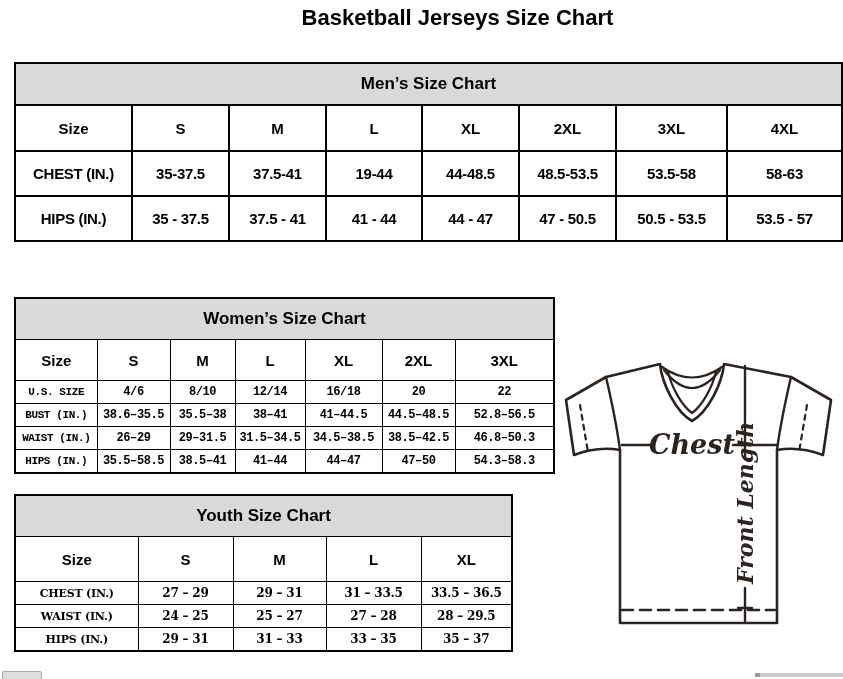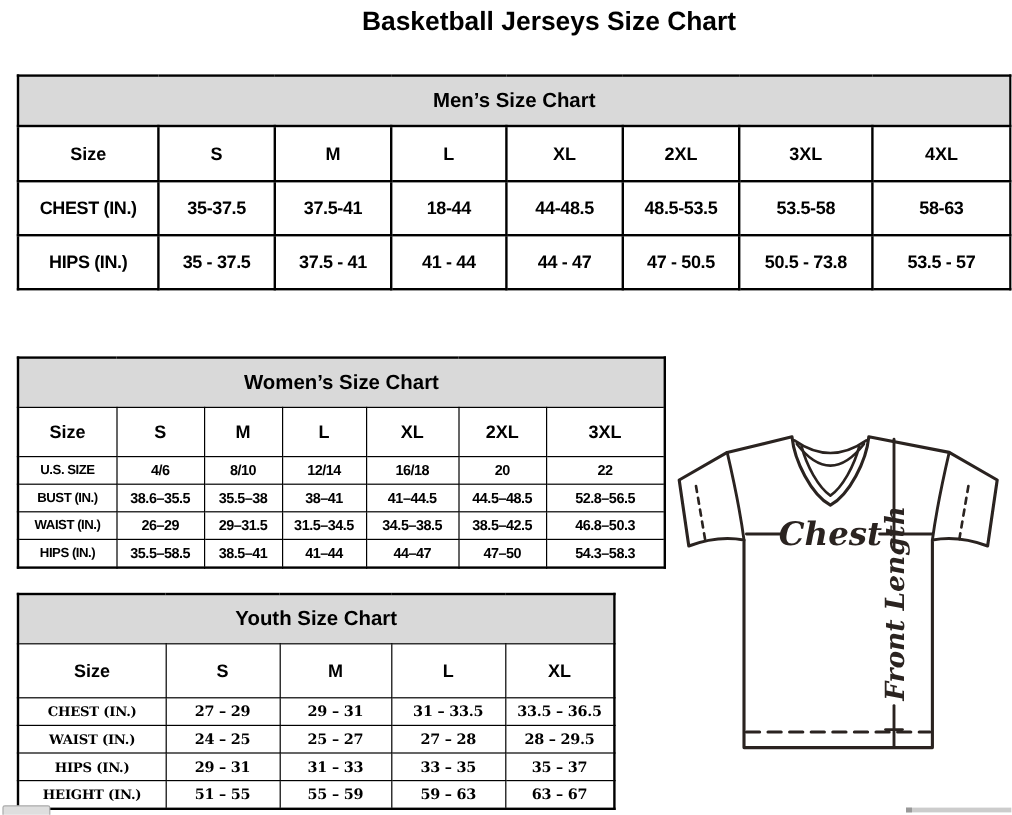--- a/index.html
+++ b/index.html
@@ -19,21 +19,21 @@
   }
   .title-row td{background:#d9d9d9;font-size:17px;height:38px;}
   
   .mens{left:14px;top:62px;border-radius:25px;}
   .mens .head-row td{height:42px;font-size:15px;}
   .mens .data-row td{height:41px;font-size:15px;letter-spacing:-0.3px;}
   
   .womens{left:14px;top:297px;border-radius:28px;}
   .womens td{border-width:1.5px;}
   .womens .head-row td{height:38px;font-size:15px;}
-  .womens .data-row td{height:20px;font-size:12px;font-family:Liberation Sans, sans-serif;letter-spacing:-0.4px;}
+  .womens .data-row td{height:20px;font-size:12px;font-family:Liberation Mono, monospace;letter-spacing:-0.4px;}
   .womens .data-row td.rlabel{font-size:11px;}
   
   .youth{left:14px;top:494px;}
   .youth td{border-width:1.5px;}
   .youth .head-row td{height:42px;font-size:15px;}
   .youth .data-row td{height:20px;font-size:12px;font-family:"DejaVu Serif",serif;letter-spacing:-0.2px;}
   .youth .data-row td.rlabel{font-size:11px;}
   
   .jersey{position:absolute;left:556px;top:358px;width:287px;height:270px;}
   .jersey svg{display:block;}
@@ -78,34 +78,34 @@
       <td>L</td>
       <td>XL</td>
       <td>2XL</td>
       <td>3XL</td>
       <td>4XL</td>
     </tr>
     <tr class="data-row">
       <td class="rlabel">CHEST (IN.)</td>
       <td>35-37.5</td>
       <td>37.5-41</td>
-      <td>18-44</td>
+      <td>19-44</td>
       <td>44-48.5</td>
       <td>48.5-53.5</td>
       <td>53.5-58</td>
       <td>58-63</td>
     </tr>
     <tr class="data-row">
       <td class="rlabel">HIPS (IN.)</td>
       <td>35 - 37.5</td>
       <td>37.5 - 41</td>
       <td>41 - 44</td>
       <td>44 - 47</td>
       <td>47 - 50.5</td>
-      <td>50.5 - 73.8</td>
+      <td>50.5 - 53.5</td>
       <td>53.5 - 57</td>
     </tr>
   </tbody>
     </table>
 </div>
 
 <div class="tbl womens">
   <table>
     <colgroup>
       <col style="width:82px">
@@ -203,27 +203,20 @@
       <td>27 – 28</td>
       <td>28 – 29.5</td>
     </tr>
     <tr class="data-row">
       <td class="rlabel">HIPS (IN.)</td>
       <td>29 – 31</td>
       <td>31 – 33</td>
       <td>33 – 35</td>
       <td>35 – 37</td>
     </tr>
-    <tr class="data-row">
-      <td class="rlabel">HEIGHT (IN.)</td>
-      <td>51 – 55</td>
-      <td>55 – 59</td>
-      <td>59 – 63</td>
-      <td>63 – 67</td>
-    </tr>
   </tbody>
     </table>
 </div>
 
 <div class="jersey">
   <svg width="287" height="270" viewBox="0 0 287 270" xmlns="http://www.w3.org/2000/svg">
     <g stroke="#2a2320" fill="none" stroke-linejoin="round" stroke-linecap="round">
 
       <path stroke-width="2.6" fill="#ffffff" d="M104,6 L50,19 L10,42 L18,97 Q42,88 64,92 L64,265 L221,265 L221,92 Q243,88 267,97 L275,42 L235,19 L168,6
            C166,26 152,54 136,63 C120,54 106,26 104,6 Z"></path>

